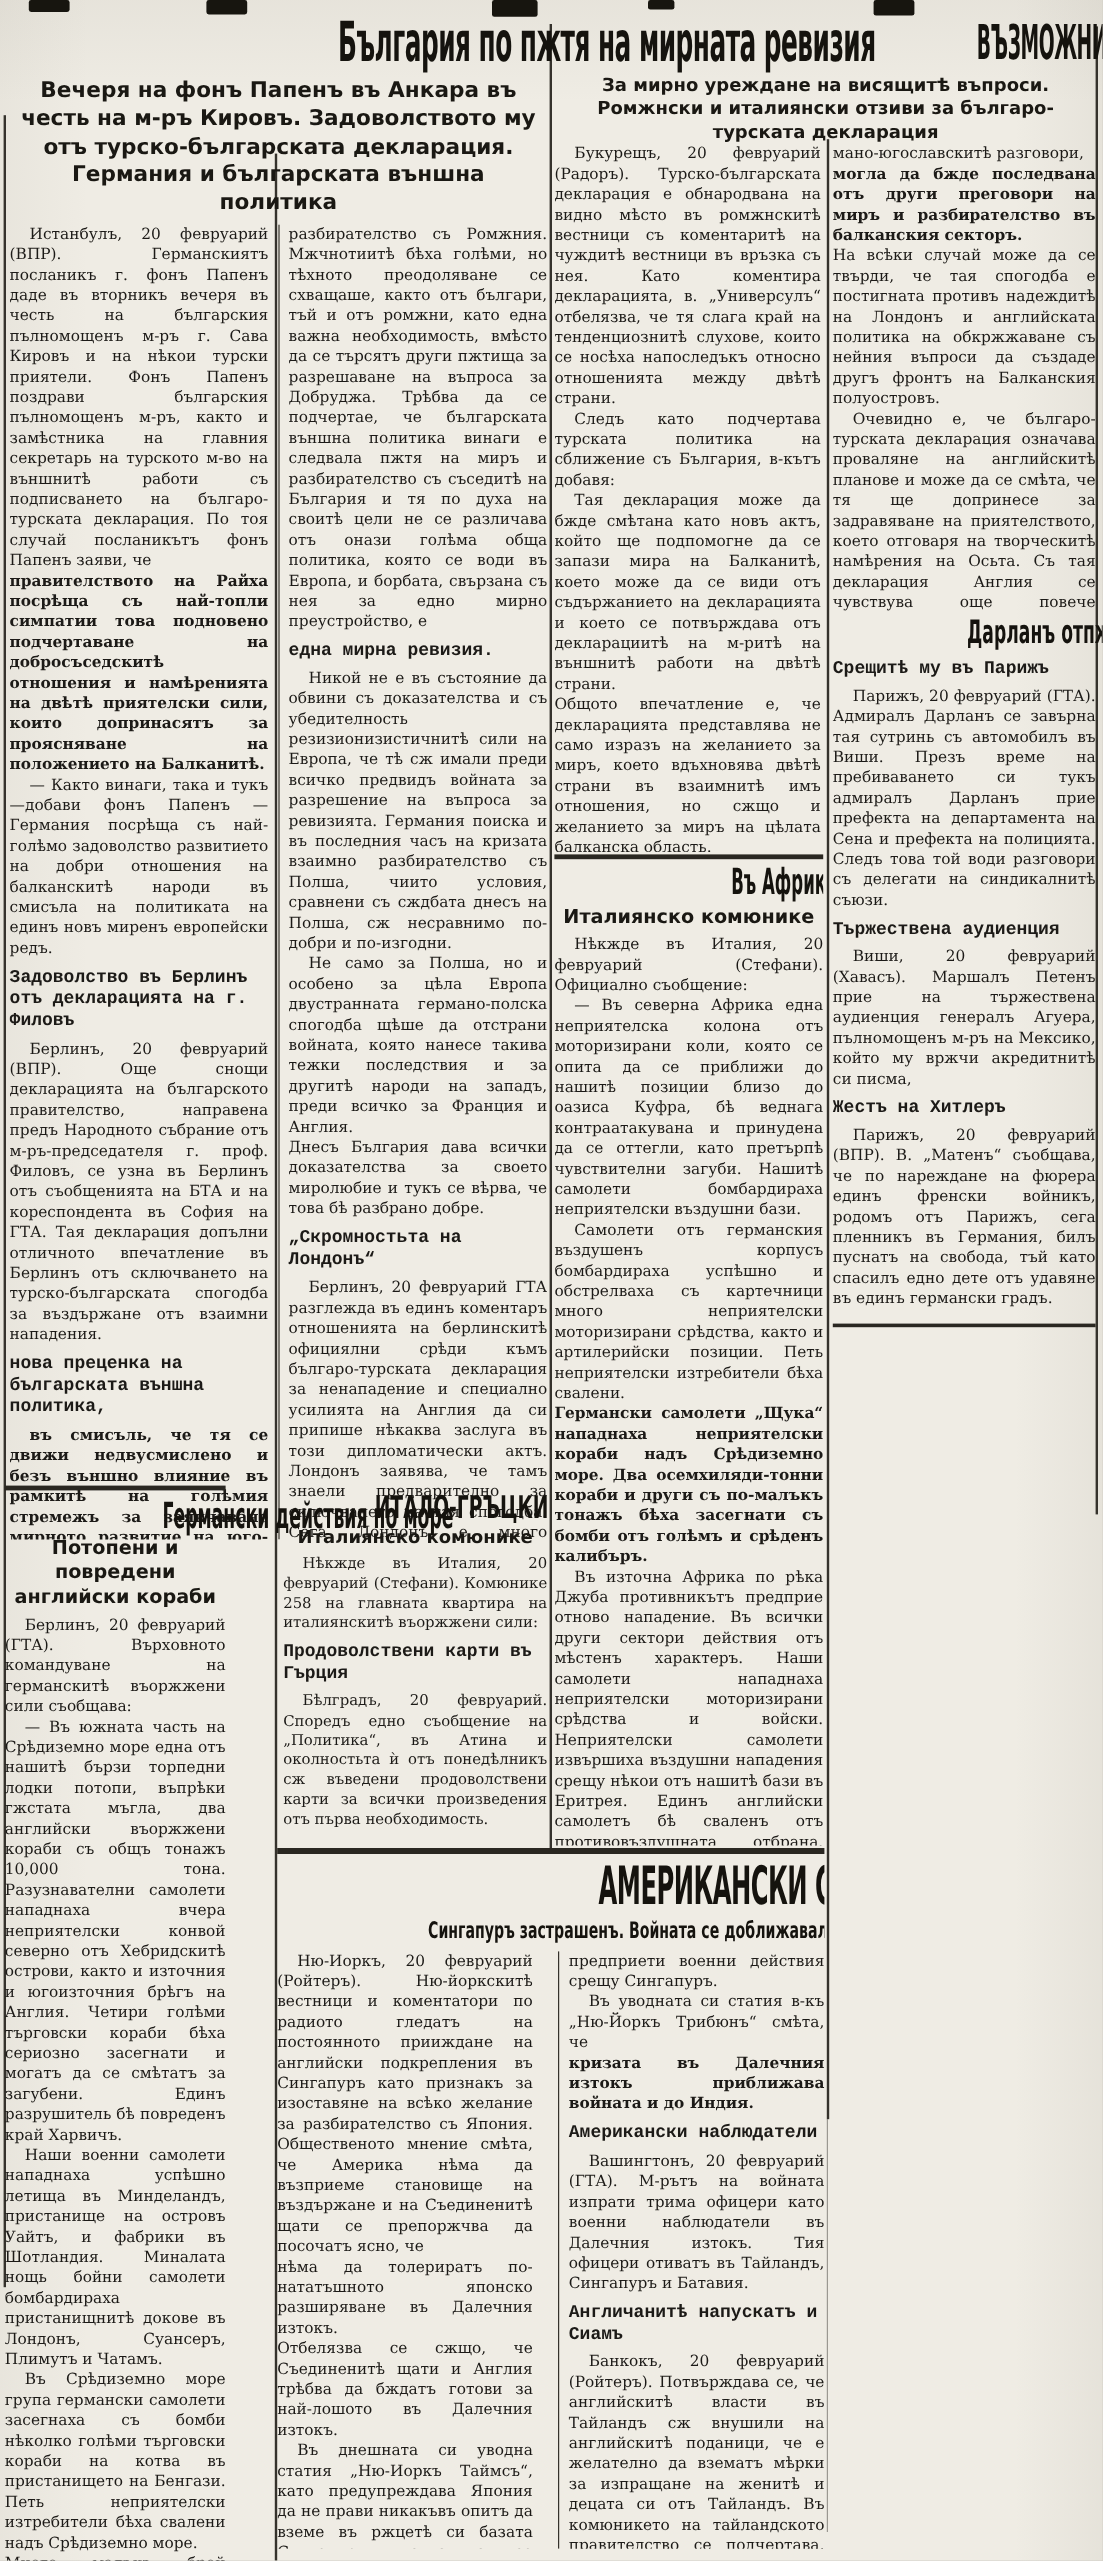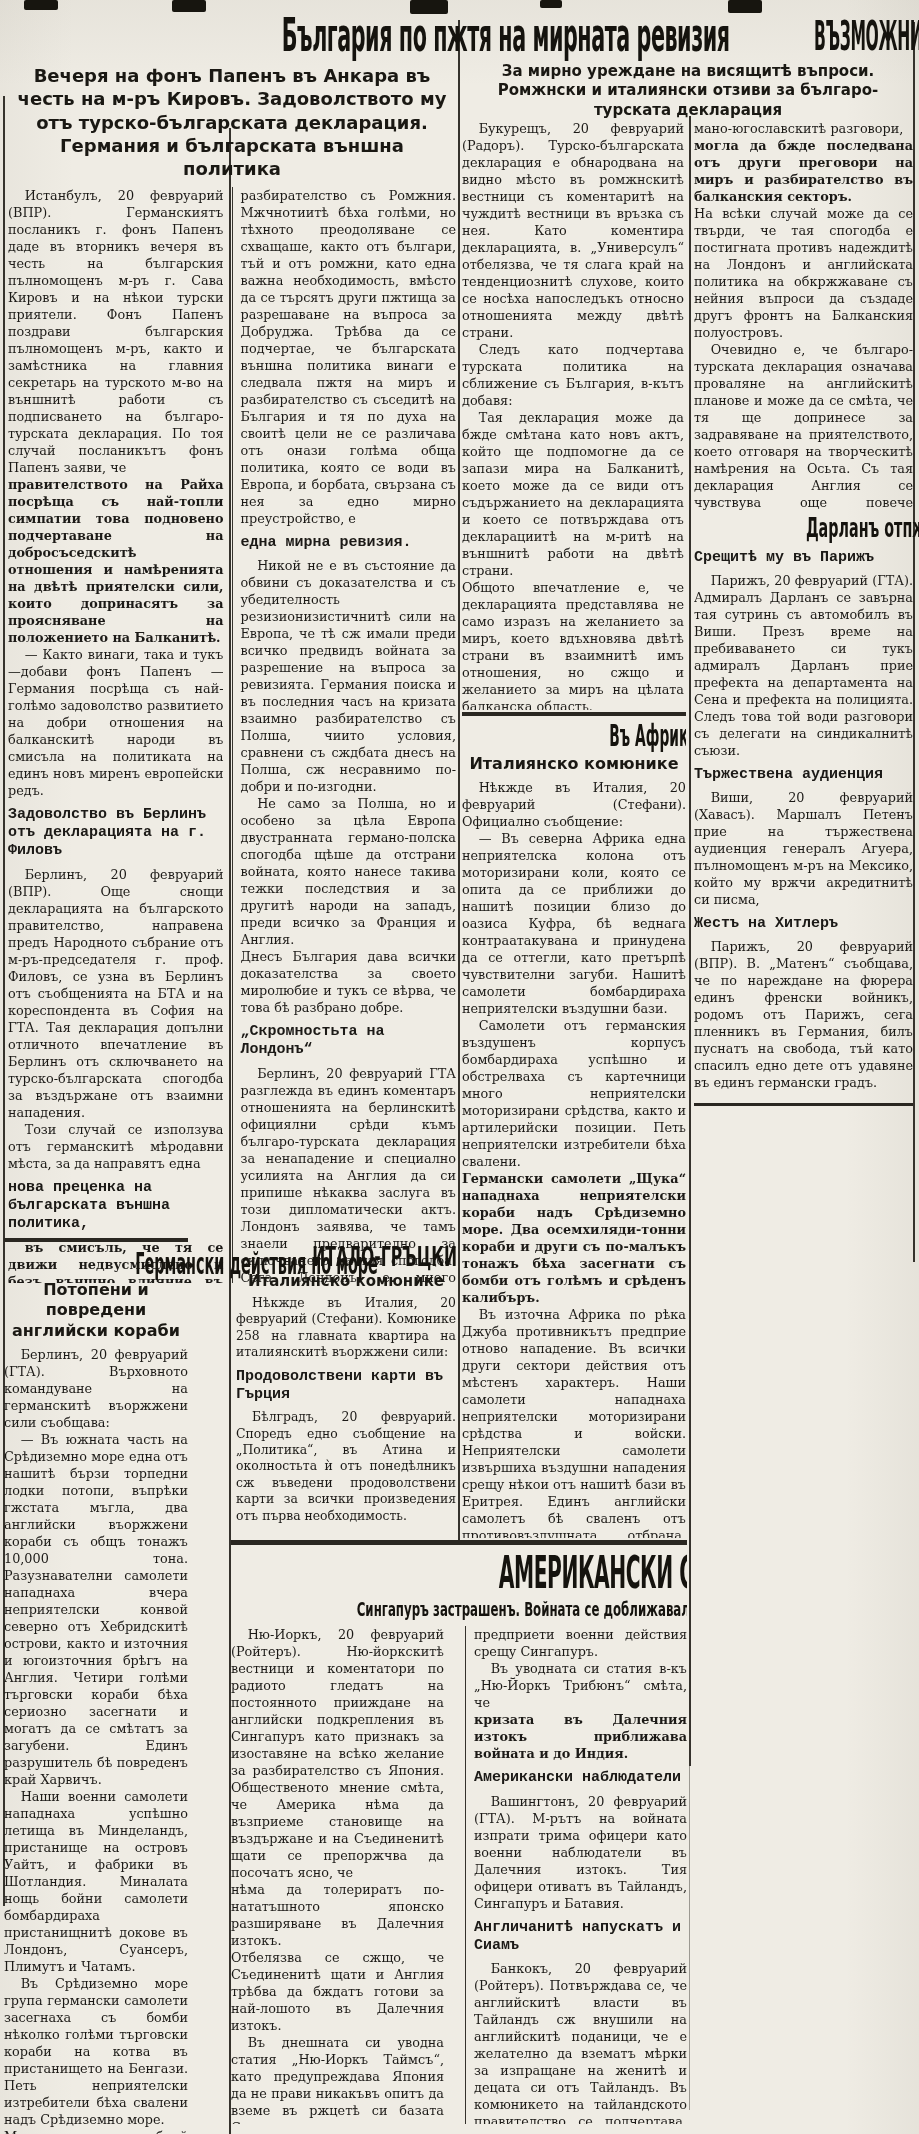--- a/index.html
+++ b/index.html
@@ -74,21 +74,20 @@
       <span class="cond" style="font-size:46px;--sx:.45;">България по пжтя на мирната ревизия</span>
     </div>
     <div class="deck">Вечеря на фонъ Папенъ въ Анкара въ честь на м-ръ Кировъ. Задоволството му отъ турско-българската декларация. Германия и българската външна политика</div>
     <div class="cols clip" style="margin-top:6px;height:1096px;">
       <div class="col body">
           <p class="seg seg-i">Истанбулъ, 20 февруарий (ВПР). Германскиятъ посланикъ г. фонъ Папенъ даде въ вторникъ вечеря въ честь на българския пълномощенъ м-ръ г. Сава Кировъ и на нѣкои турски приятели. Фонъ Папенъ поздрави българския пълномощенъ м-ръ, както и замѣстника на главния секретарь на турското м-во на външнитѣ работи съ подписването на българо-турската декларация. По тоя случай посланикътъ фонъ Папенъ заяви, че</p>
           <p class="seg seg-bc">правителството на Райха посрѣща съ най-топли симпатии това подновено подчертаване на добросъседскитѣ отношения и намѣренията на двѣтѣ приятелски сили, които допринасятъ за проясняване на положението на Балканитѣ.</p>
           <p class="seg seg-p">— Както винаги, така и тукъ —добави фонъ Папенъ — Германия посрѣща съ най-голѣмо задоволство развитието на добри отношения на балканскитѣ народи въ смисъла на политиката на единъ новъ миренъ европейски редъ.</p>
           <p class="seg seg-sub">Задоволство въ Берлинъ отъ декларацията на г. Филовъ</p>
           <p class="seg seg-p">Берлинъ, 20 февруарий (ВПР). Още снощи декларацията на българското правителство, направена предъ Народното събрание отъ м-ръ-председателя г. проф. Филовъ, се узна въ Берлинъ отъ съобщенията на БТА и на кореспондента въ София на ГТА. Тая декларация допълни отличното впечатление въ Берлинъ отъ сключването на турско-българската спогодба за въздържане отъ взаимни нападения.</p>
-          <p class="seg seg-p">Този случай се използува отъ германскитѣ мѣродавни мѣста, за да направятъ една</p>
           <p class="seg seg-sub">нова преценка на българската външна политика,</p>
           <p class="seg seg-b">въ смисъль, че тя се движи недвусмислено и безъ външно влияние въ рамкитѣ на голѣмия стремежъ за заякчаване мирното развитие на юго-източна Европа. Въ това отношение приносътъ на България още преди турско-българската декларация и вчерашната декларация на българското правителство е билъ сжщественъ и голѣмъ за запазване мира и избѣгване разширението на войната на Балканитѣ,</p>
         </div>
       <div class="col body">
           <p class="seg seg-c">разбирателство съ Ромжния. Мжчнотиитѣ бѣха голѣми, но тѣхното преодоляване се схващаше, както отъ българи, тъй и отъ ромжни, като една важна необходимость, вмѣсто да се търсятъ други пжтища за разрешаване на въпроса за Добруджа. Трѣбва да се подчертае, че българската външна политика винаги е следвала пжтя на миръ и разбирателство съ съседитѣ на България и тя по духа на своитѣ цели не се различава отъ онази голѣма обща политика, която се води въ Европа, и борбата, свързана съ нея за едно мирно преустройство, е</p>
           <p class="seg seg-sub">една мирна ревизия.</p>
           <p class="seg seg-p">Никой не е въ състояние да обвини съ доказателства и съ убедителность резизионизистичнитѣ сили на Европа, че тѣ сж имали преди всичко предвидъ войната за разрешение на въпроса за ревизията. Германия поиска и въ последния часъ на кризата взаимно разбирателство съ Полша, чиито условия, сравнени съ сждбата днесъ на Полша, сж несравнимо по-добри и по-изгодни.</p>
           <p class="seg seg-p">Не само за Полша, но и особено за цѣла Европа двустранната германо-полска спогодба щѣше да отстрани войната, която нанесе такива тежки последствия и за другитѣ народи на западъ, преди всичко за Франция и Англия.</p>
           <p class="seg seg-ic">Днесъ България дава всички доказателства за своето миролюбие и тукъ се вѣрва, че това бѣ разбрано добре.</p>
           <p class="seg seg-sub">„Скромностьта на Лондонъ“</p>

